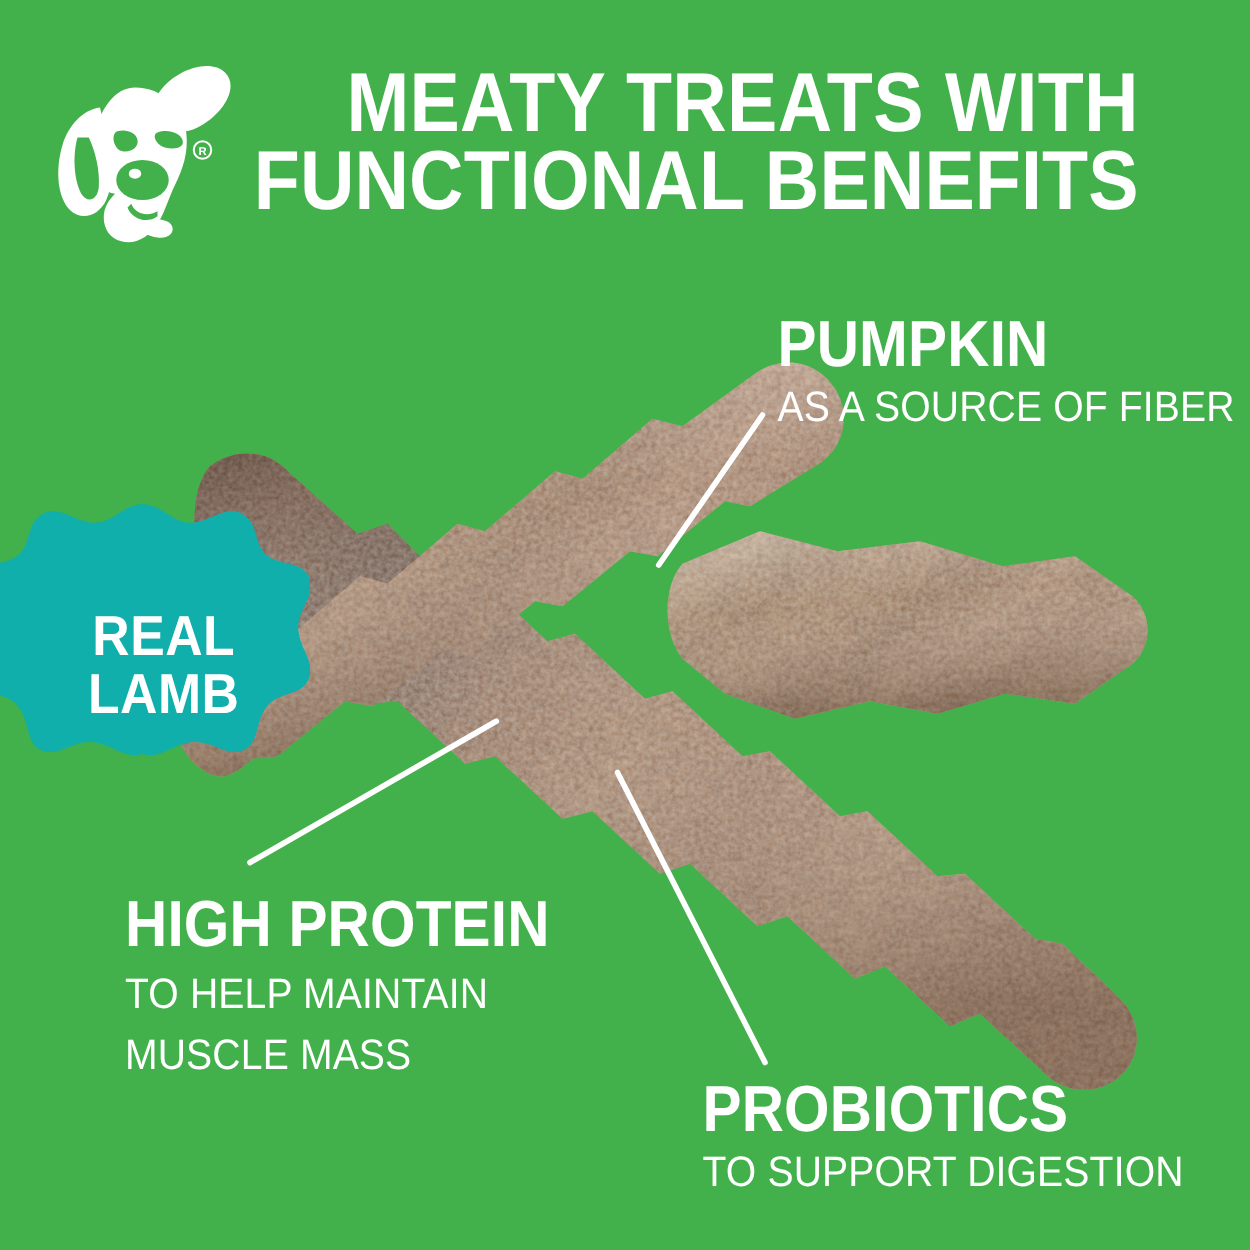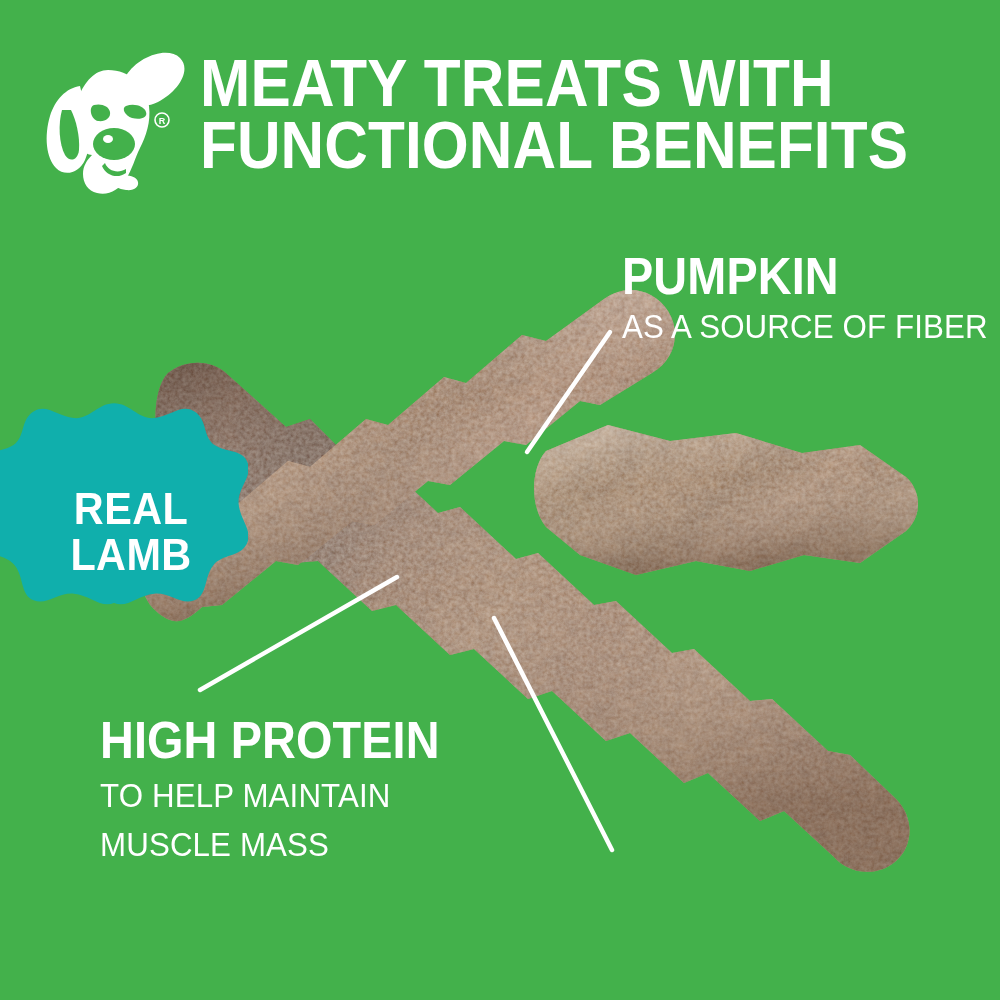--- a/index.html
+++ b/index.html
@@ -28,20 +28,21 @@
   }
   #brand-logo {
     left: 22px; top: 48px;
     width: 170px; height: 160px;
   }
   #brand-logo svg { display: block; width: 100%; height: 100%; }
 
   #headline {
     left: 200px; top: 52px;
     width: 790px;
+    text-align: right;
   }
   .headline-line {
     color: #ffffff;
     font-weight: bold;
     font-size: 67px;
     line-height: 0.93;
     letter-spacing: 0.004em;
     transform: scaleX(0.90);
     transform-origin: left center;
     white-space: nowrap;
@@ -410,14 +411,18 @@
     <div class="callout-title">PUMPKIN</div>
     <div class="callout-sub">AS A SOURCE OF FIBER</div>
   </div>
 
   <div id="callout-high-protein" class="abs callout">
     <div class="callout-title">HIGH PROTEIN</div>
     <div class="callout-sub stacked">TO HELP MAINTAIN</div>
     <div class="callout-sub stacked">MUSCLE MASS</div>
   </div>
 
+  <div id="callout-probiotics" class="abs callout">
+    <div class="callout-title">PROBIOTICS</div>
+    <div class="callout-sub">TO SUPPORT DIGESTION</div>
+  </div>
 
 </div>
 
 </body></html>

